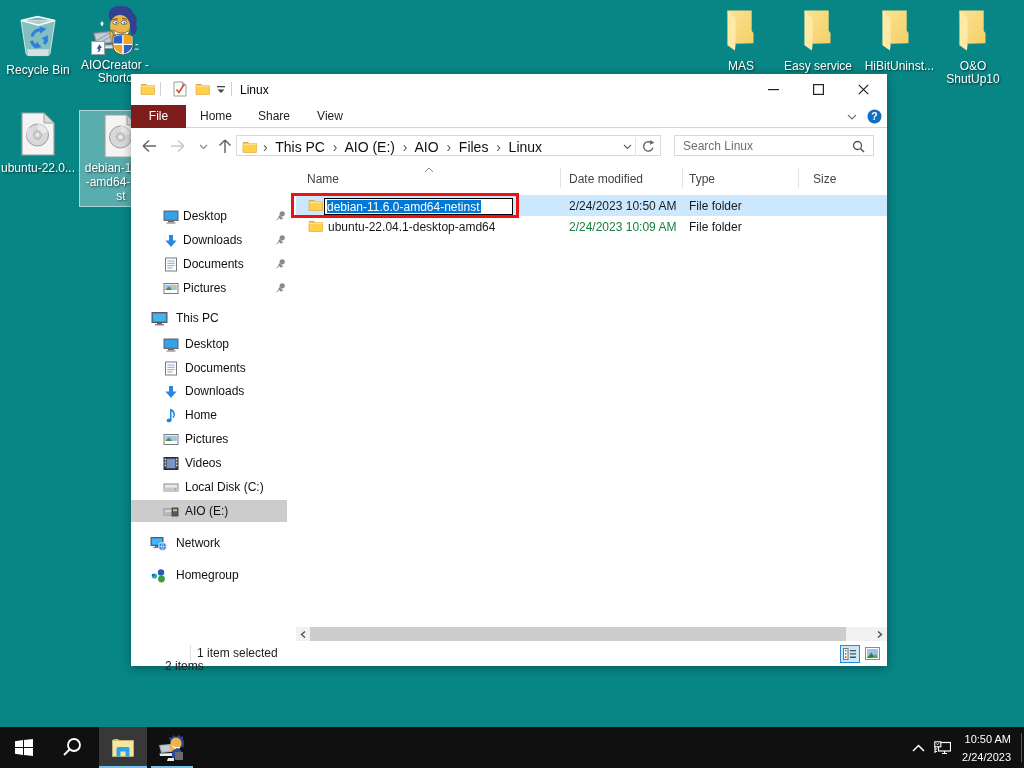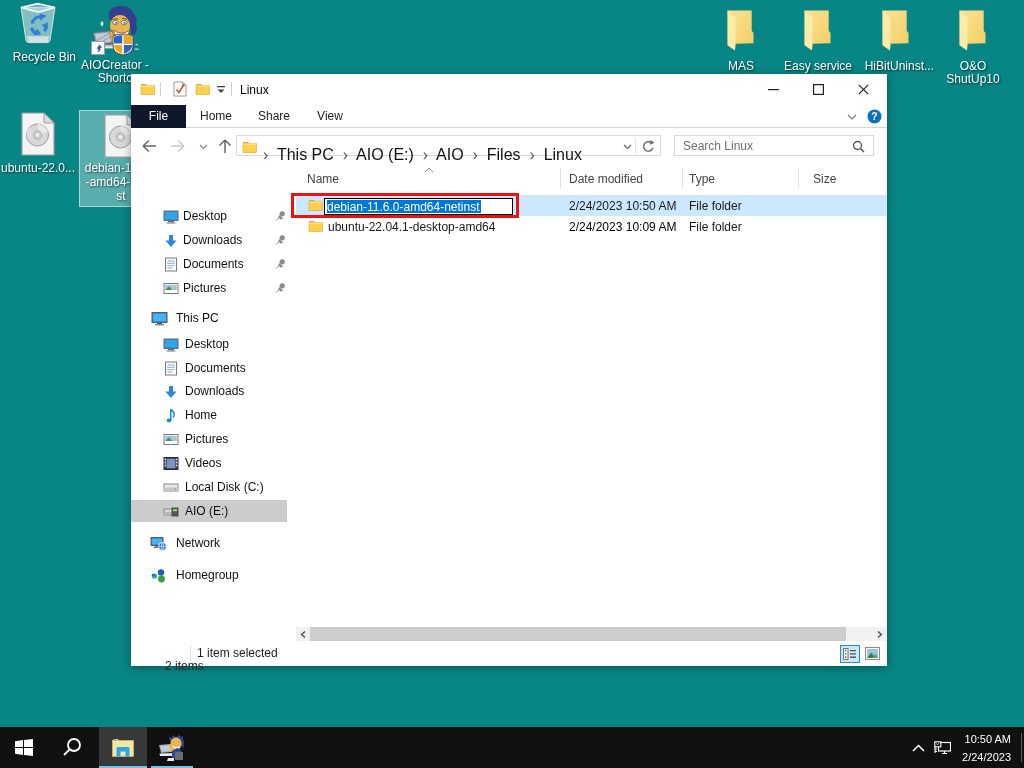--- a/index.html
+++ b/index.html
@@ -19,21 +19,21 @@
 #filearea { position:absolute; left:165px; right:0; top:92px; bottom:39px; background:#fff; font-size:12px; }
 .navrow { position:absolute; left:0; width:156px; height:22px; line-height:22px; white-space:nowrap; }
 
 .colsep { position:absolute; top:2px; height:20px; width:1px; background:#e2e2e2; }
 
 #taskbar { position:absolute; left:0; top:727px; width:1024px; height:41px; background:#101010; }
 </style>
 </head>
 <body>
 
-<div class="dicon" style="left:0px; top:0; width:76px;text-align:right;">
+<div class="dicon" style="left:0px; top:13px; width:76px;">
   <svg width="42" height="44" viewBox="0 0 42 44" style="display:block;margin:0 auto;">
     <path d="M4 7.5 L38 7.5 L33 40.5 Q32.7 42.6 30 42.6 L12 42.6 Q9.3 42.6 9 40.5 Z" fill="rgba(222,232,233,.58)" stroke="rgba(242,250,250,.75)" stroke-width="1"></path>
     <path d="M9.8 36.2 L32.2 36.2 L31.2 40.8 Q31 42.4 29 42.4 L13 42.4 Q11 42.4 10.8 40.8 Z" fill="rgba(226,229,231,.85)"></path>
     <path d="M4 7.5 L20.5 3.6 L38 7.5 L21.5 12 Z" fill="rgba(195,218,218,.55)" stroke="#f2f8f8" stroke-width="1.7"></path>
     <g stroke="#2f7fdd" stroke-width="3.2" fill="none">
       <path d="M15.2 23.5 A7.6 7.6 0 0 1 24.5 17.2"></path>
       <path d="M14.6 27.8 A7.6 7.6 0 0 0 19.2 33.6"></path>
       <path d="M28.6 25.8 A7.6 7.6 0 0 1 27.4 31.2"></path>
     </g>
     <g fill="#2f7fdd">
@@ -184,21 +184,21 @@
         </svg>
       <svg class="abs" style="left:63px;top:10px;" width="11" height="11" viewBox="0 0 11 11">
           <rect x="0.6" y="0.6" width="9.8" height="9.8" fill="none" stroke="#222" stroke-width="1.2"></rect>
         </svg>
       <svg class="abs" style="left:108px;top:10px;" width="11" height="11" viewBox="0 0 11 11">
           <path d="M0.8 0.8 L10.2 10.2 M10.2 0.8 L0.8 10.2" stroke="#222" stroke-width="1.2"></path>
         </svg>
     </div>
   </div>
   <div id="tabrow">
-    <div class="tab" style="left:0;width:55px;background:#0f172a;color:#fff;">File</div>
+    <div class="tab" style="left:0;width:55px;background:#7f1d1d;color:#fff;">File</div>
     <div class="tab" style="left:64px;width:42px;">Home</div>
     <div class="tab" style="left:122px;width:42px;">Share</div>
     <div class="tab" style="left:180px;width:38px;">View</div>
     <svg class="abs" style="right:30px;top:9px;" width="10" height="6" viewBox="0 0 10 6">
         <path d="M1 1 L5 5 L9 1" fill="none" stroke="#777" stroke-width="1.2"></path>
       </svg>
     <svg class="abs" style="right:5px;top:4px;" width="15" height="15" viewBox="0 0 15 15">
       <circle cx="7.5" cy="7.5" r="7" fill="#0f6fc5"></circle>
       <text x="7.5" y="11" text-anchor="middle" font-size="10.5" font-weight="bold" fill="#fff" font-family="Liberation Sans">?</text>
     </svg>
@@ -217,21 +217,21 @@
     <svg class="abs" style="left:87px;top:10px;" width="14" height="16" viewBox="0 0 14 16">
         <path d="M7 15 L7 2 M7 2 L1.5 7.5 M7 2 L12.5 7.5" fill="none" stroke="#666" stroke-width="1.5"></path>
       </svg>
 
     <div class="abs" style="left:105px;top:7px;width:425px;height:21px;border:1px solid #d9d9d9;background:#fff;">
       <svg class="abs" style="left:5px;top:3px;" width="16" height="16" viewBox="0 0 16 16">
         <path d="M1 3 L6 3 L7.5 4.5 L1 4.5 Z" fill="#e8a33d"></path>
         <rect x="1" y="4.5" width="13.5" height="9" fill="#ffd04a" stroke="#dca12e" stroke-width=".6"></rect>
         <path d="M1 4.5 L14.5 4.5 L14.5 6 L1 6 Z" fill="#ffe08a"></path>
       </svg>
-      <div class="abs" style="left:26px;top:10px;font-size:16px;color:#111;white-space:nowrap;">
+      <div class="abs" style="left:26px;top:3px;font-size:14px;color:#111;white-space:nowrap;">
         <span style="color:#555;">›</span>&nbsp; This PC &nbsp;<span style="color:#555;">›</span>&nbsp; AIO (E:) &nbsp;<span style="color:#555;">›</span>&nbsp; AIO &nbsp;<span style="color:#555;">›</span>&nbsp; Files &nbsp;<span style="color:#555;">›</span>&nbsp; Linux
       </div>
       <svg class="abs" style="right:28px;top:8px;" width="9" height="6" viewBox="0 0 9 6">
           <path d="M1 1 L4.5 4.5 L8 1" fill="none" stroke="#666" stroke-width="1.2"></path>
         </svg>
       <div class="abs" style="right:24px;top:2px;width:1px;height:18px;background:#e4e4e4;"></div>
       <svg class="abs" style="right:5px;top:4px;" width="14" height="14" viewBox="0 0 14 14">
         <path d="M9.8 2.4 A4.7 4.7 0 1 0 11.9 7.6" fill="none" stroke="#666" stroke-width="1.4"></path>
         <path d="M9.3 0 L13.4 2.8 L9.1 4.7 Z" fill="#666"></path>
       </svg>
@@ -413,21 +413,21 @@
     <div class="abs" style="left:0;top:29px;width:591px;height:21px;background:#cce8ff;"></div>
     <div class="abs" style="left:273px;top:33px;color:#1a1a1a;">2/24/2023 10:50 AM</div>
     <div class="abs" style="left:393px;top:33px;color:#1a1a1a;">File folder</div>
     <svg class="abs" style="left:12px;top:31px;" width="16" height="16" viewBox="0 0 16 16">
       <path d="M1 3 L6 3 L7.5 4.5 L1 4.5 Z" fill="#e8a33d"></path>
       <rect x="1" y="4.5" width="13.5" height="9" fill="#ffd04a" stroke="#dca12e" stroke-width=".6"></rect>
       <path d="M1 4.5 L14.5 4.5 L14.5 6 L1 6 Z" fill="#ffe08a"></path>
     </svg>
 
     <div class="abs" style="left:32px;top:54px;color:#1a1a1a;">ubuntu-22.04.1-desktop-amd64</div>
-    <div class="abs" style="left:273px;top:54px;color:#000000;">2/24/2023 10:09 AM</div>
+    <div class="abs" style="left:273px;top:54px;color:#15803d;">2/24/2023 10:09 AM</div>
     <div class="abs" style="left:393px;top:54px;color:#1a1a1a;">File folder</div>
     <svg class="abs" style="left:12px;top:52px;" width="16" height="16" viewBox="0 0 16 16">
       <path d="M1 3 L6 3 L7.5 4.5 L1 4.5 Z" fill="#e8a33d"></path>
       <rect x="1" y="4.5" width="13.5" height="9" fill="#ffd04a" stroke="#dca12e" stroke-width=".6"></rect>
       <path d="M1 4.5 L14.5 4.5 L14.5 6 L1 6 Z" fill="#ffe08a"></path>
     </svg>
   </div>
 
   <div class="abs" style="left:193px;top:124px;width:189px;height:17px;background:#fff;border:1px solid #000;">
     <div class="abs" style="left:2px;top:1px;width:154px;height:13px;background:#0078d7;"></div>

